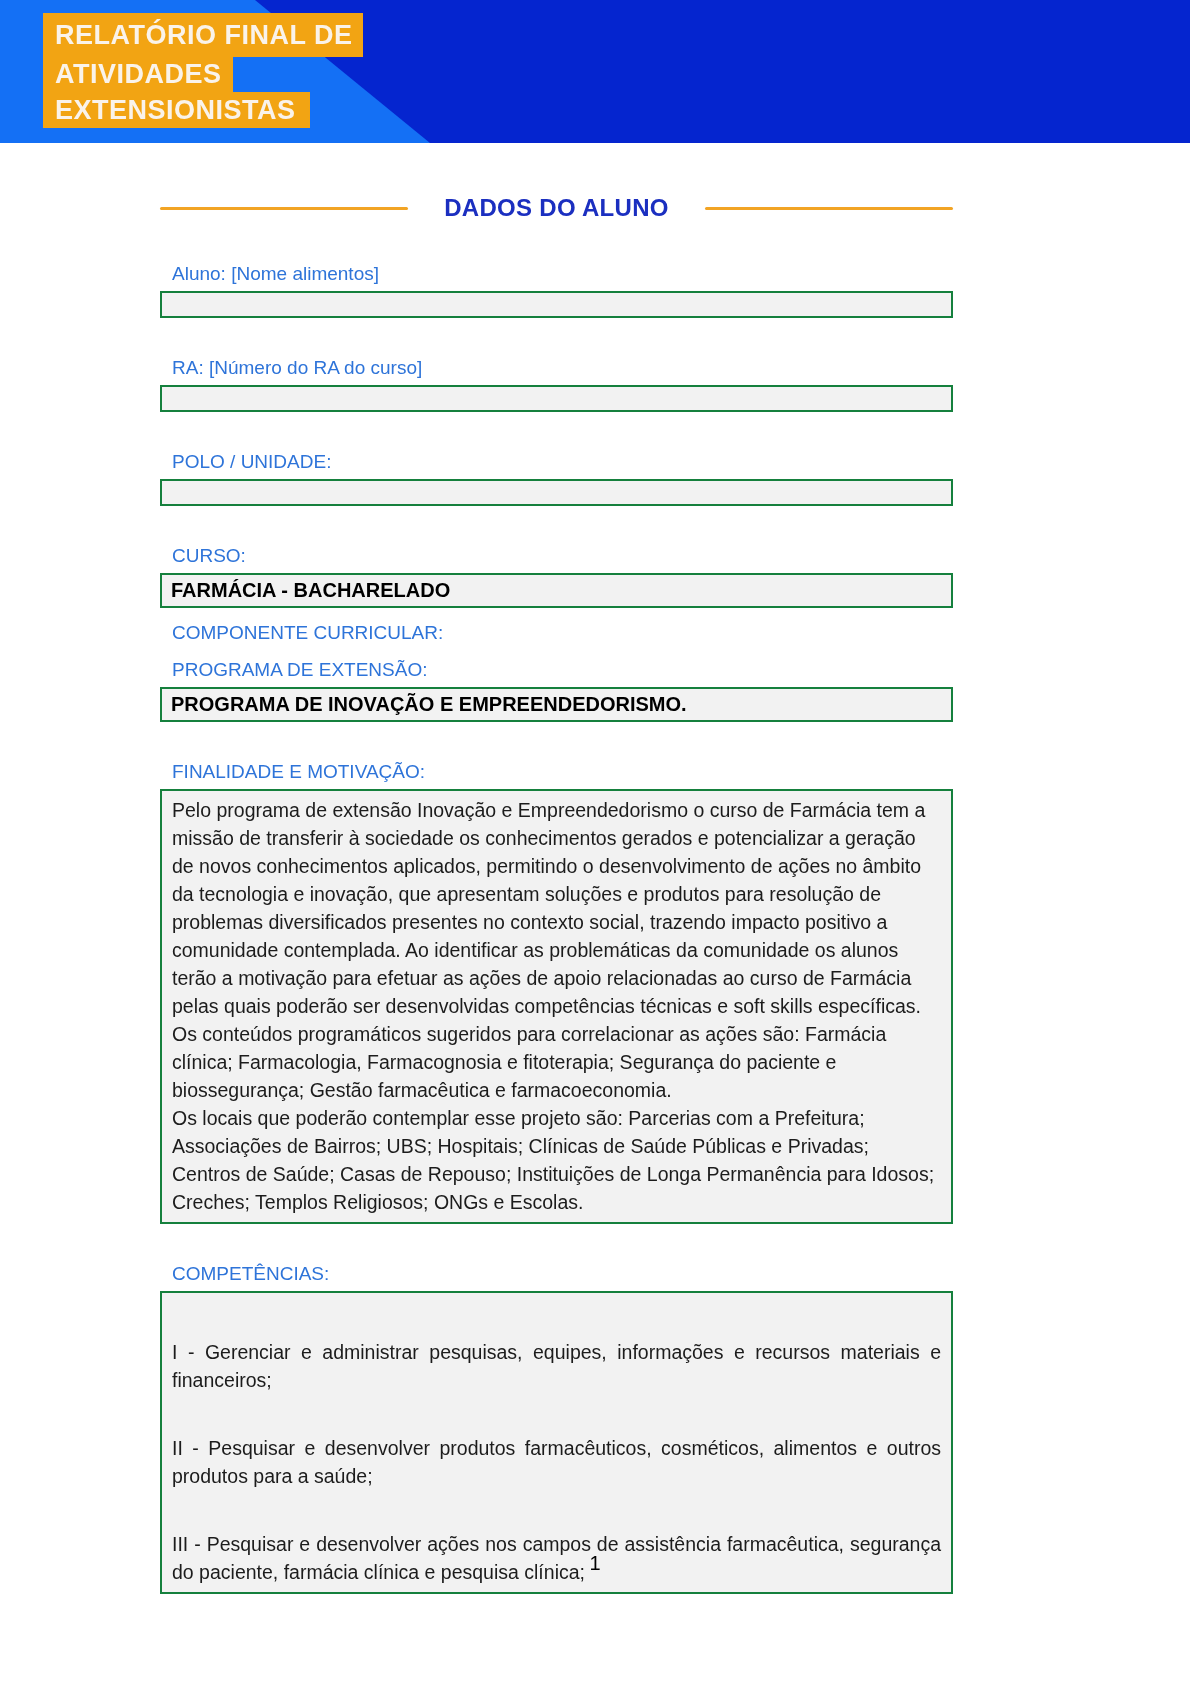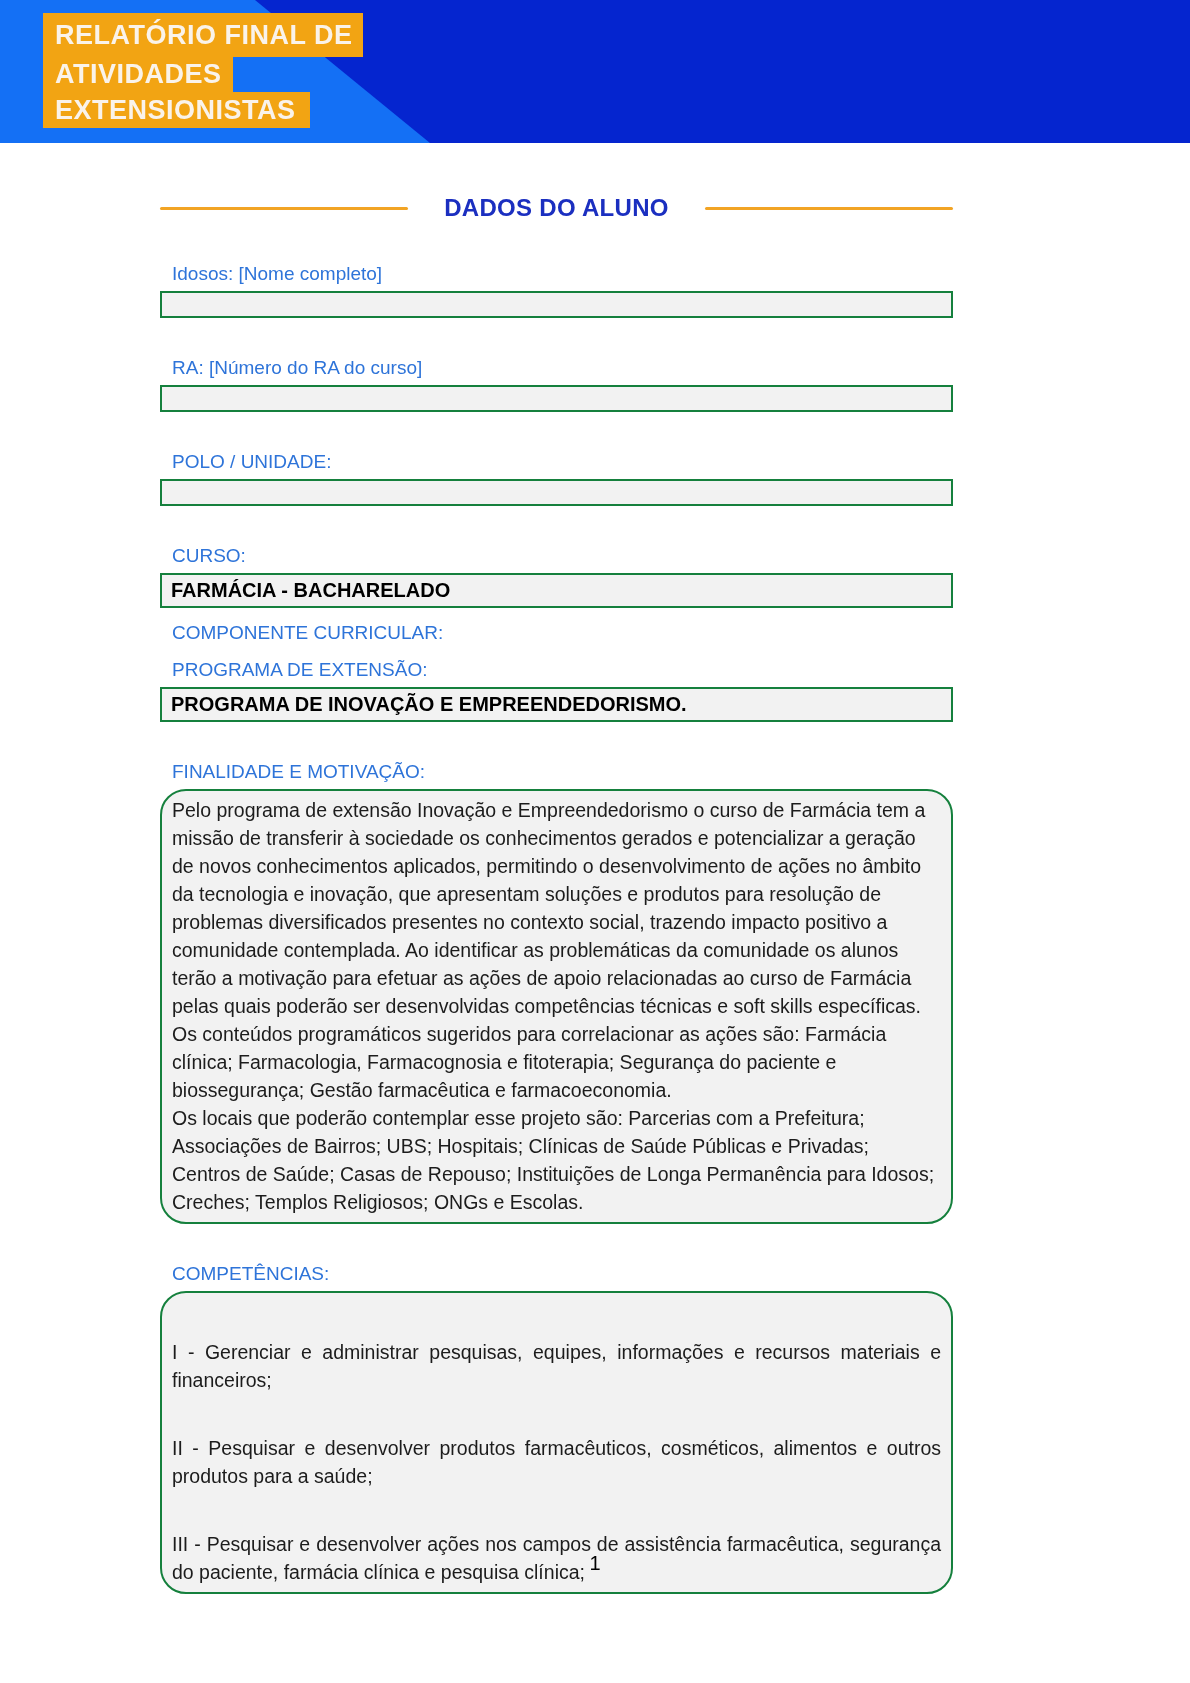--- a/index.html
+++ b/index.html
@@ -86,21 +86,20 @@
     color:#000000;
     padding:3px 9px 4px 9px;
     line-height:24px;
   }
   .field-box.textblock {
     font-weight:normal;
     font-size:19.5px;
     color:#1c1c1c;
     padding:5px 10px 6px 10px;
     line-height:28px;
-    border-radius:26px;
   }
   .field-box.textblock p { margin:0; }
   .field-box.textblock .justify { text-align:justify;margin-top:40px; }
 
   .page-number {
     position:absolute;
     left:0; right:0;
     top:1552px;
     text-align:center;
     font-size:20px;
@@ -126,21 +125,21 @@
 </header>
 
 <main class="doc">
 
   <div class="title-row">
     <div class="accent-line"></div>
     <div class="doc-title">DADOS DO ALUNO</div>
     <div class="accent-line"></div>
   </div>
 
-  <div class="field-label">Idosos: [Nome completo]</div>
+  <div class="field-label">Aluno: [Nome alimentos]</div>
   <div class="field-box"></div>
 
   <div class="field-label">RA: [Número do RA do curso]</div>
   <div class="field-box"></div>
 
   <div class="field-label">POLO / UNIDADE:</div>
   <div class="field-box"></div>
 
   <div class="field-label">CURSO:</div>
   <div class="field-box filled">FARMÁCIA - BACHARELADO</div>

